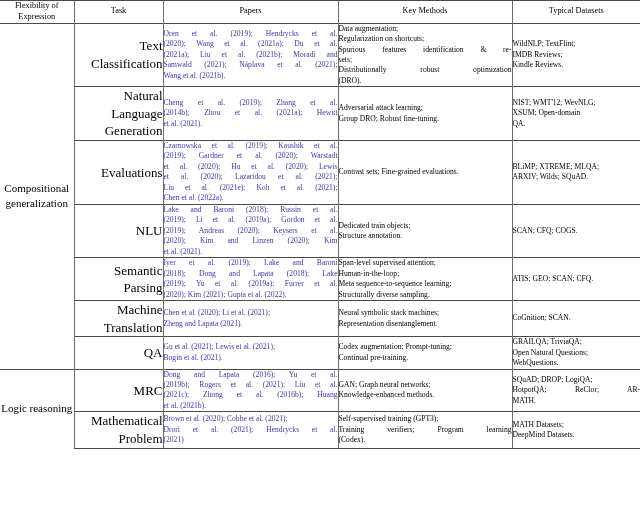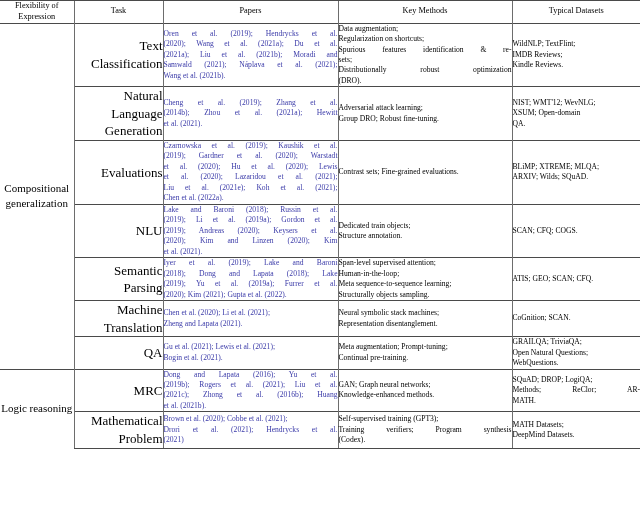--- a/index.html
+++ b/index.html
@@ -239,21 +239,21 @@
           <span class="ln">(2018); Dong and Lapata (2018); Lake</span>
           <span class="ln">(2019); Yu et al. (2019a); Furrer et al.</span>
           <span class="ln last">(2020); Kim (2021); Gupta et al. (2022).</span>
         </span>
       </td>
       <td class="cell methods-cell rule-mid vline">
         <span class="just-block">
           <span class="ln last">Span-level supervised attention;</span>
           <span class="ln last">Human-in-the-loop;</span>
           <span class="ln last">Meta sequence-to-sequence learning;</span>
-          <span class="ln last">Structurally objects sampling.</span>
+          <span class="ln last">Structurally diverse sampling.</span>
         </span>
       </td>
       <td class="cell data-cell rule-mid vline">
         <span class="just-block">
           <span class="ln last">ATIS; GEO; SCAN; CFQ.</span>
         </span>
       </td>
     </tr>
 
     <tr>
@@ -280,21 +280,21 @@
     <tr>
       <td class="task-cell rule-mid vline">QA</td>
       <td class="cell papers-cell rule-mid vline">
         <span class="just-block">
           <span class="ln last">Gu et al. (2021); Lewis et al. (2021);</span>
           <span class="ln last">Bogin et al. (2021).</span>
         </span>
       </td>
       <td class="cell methods-cell rule-mid vline">
         <span class="just-block">
-          <span class="ln last">Meta augmentation; Prompt-tuning;</span>
+          <span class="ln last">Codex augmentation; Prompt-tuning;</span>
           <span class="ln last">Continual pre-training.</span>
         </span>
       </td>
       <td class="cell data-cell rule-mid vline">
         <span class="just-block">
           <span class="ln last">GRAILQA; TriviaQA;</span>
           <span class="ln last">Open Natural Questions;</span>
           <span class="ln last">WebQuestions.</span>
         </span>
       </td>
@@ -313,39 +313,39 @@
       </td>
       <td class="cell methods-cell rule-top vline">
         <span class="just-block">
           <span class="ln last">GAN; Graph neural networks;</span>
           <span class="ln last">Knowledge-enhanced methods.</span>
         </span>
       </td>
       <td class="cell data-cell rule-top vline">
         <span class="just-block">
           <span class="ln last">SQuAD; DROP; LogiQA;</span>
-          <span class="ln">Methods; ReClor; AR-</span>
+          <span class="ln">HotpotQA; ReClor; AR-</span>
           <span class="ln last">MATH.</span>
         </span>
       </td>
     </tr>
 
     <tr>
       <td class="task-cell rule-mid rule-bot vline">Mathematical Problem</td>
       <td class="cell papers-cell rule-mid rule-bot vline">
         <span class="just-block">
           <span class="ln last">Brown et al. (2020); Cobbe et al. (2021);</span>
           <span class="ln">Drori et al. (2021); Hendrycks et al.</span>
           <span class="ln last">(2021)</span>
         </span>
       </td>
       <td class="cell methods-cell rule-mid rule-bot vline">
         <span class="just-block">
           <span class="ln last">Self-supervised training (GPT3);</span>
-          <span class="ln">Training verifiers; Program synthesis</span>
+          <span class="ln">Training verifiers; Program learning</span>
           <span class="ln last">(Codex).</span>
         </span>
       </td>
       <td class="cell data-cell rule-mid rule-bot vline">
         <span class="just-block">
           <span class="ln last">MATH Datasets;</span>
           <span class="ln last">DeepMind Datasets.</span>
         </span>
       </td>
     </tr>

